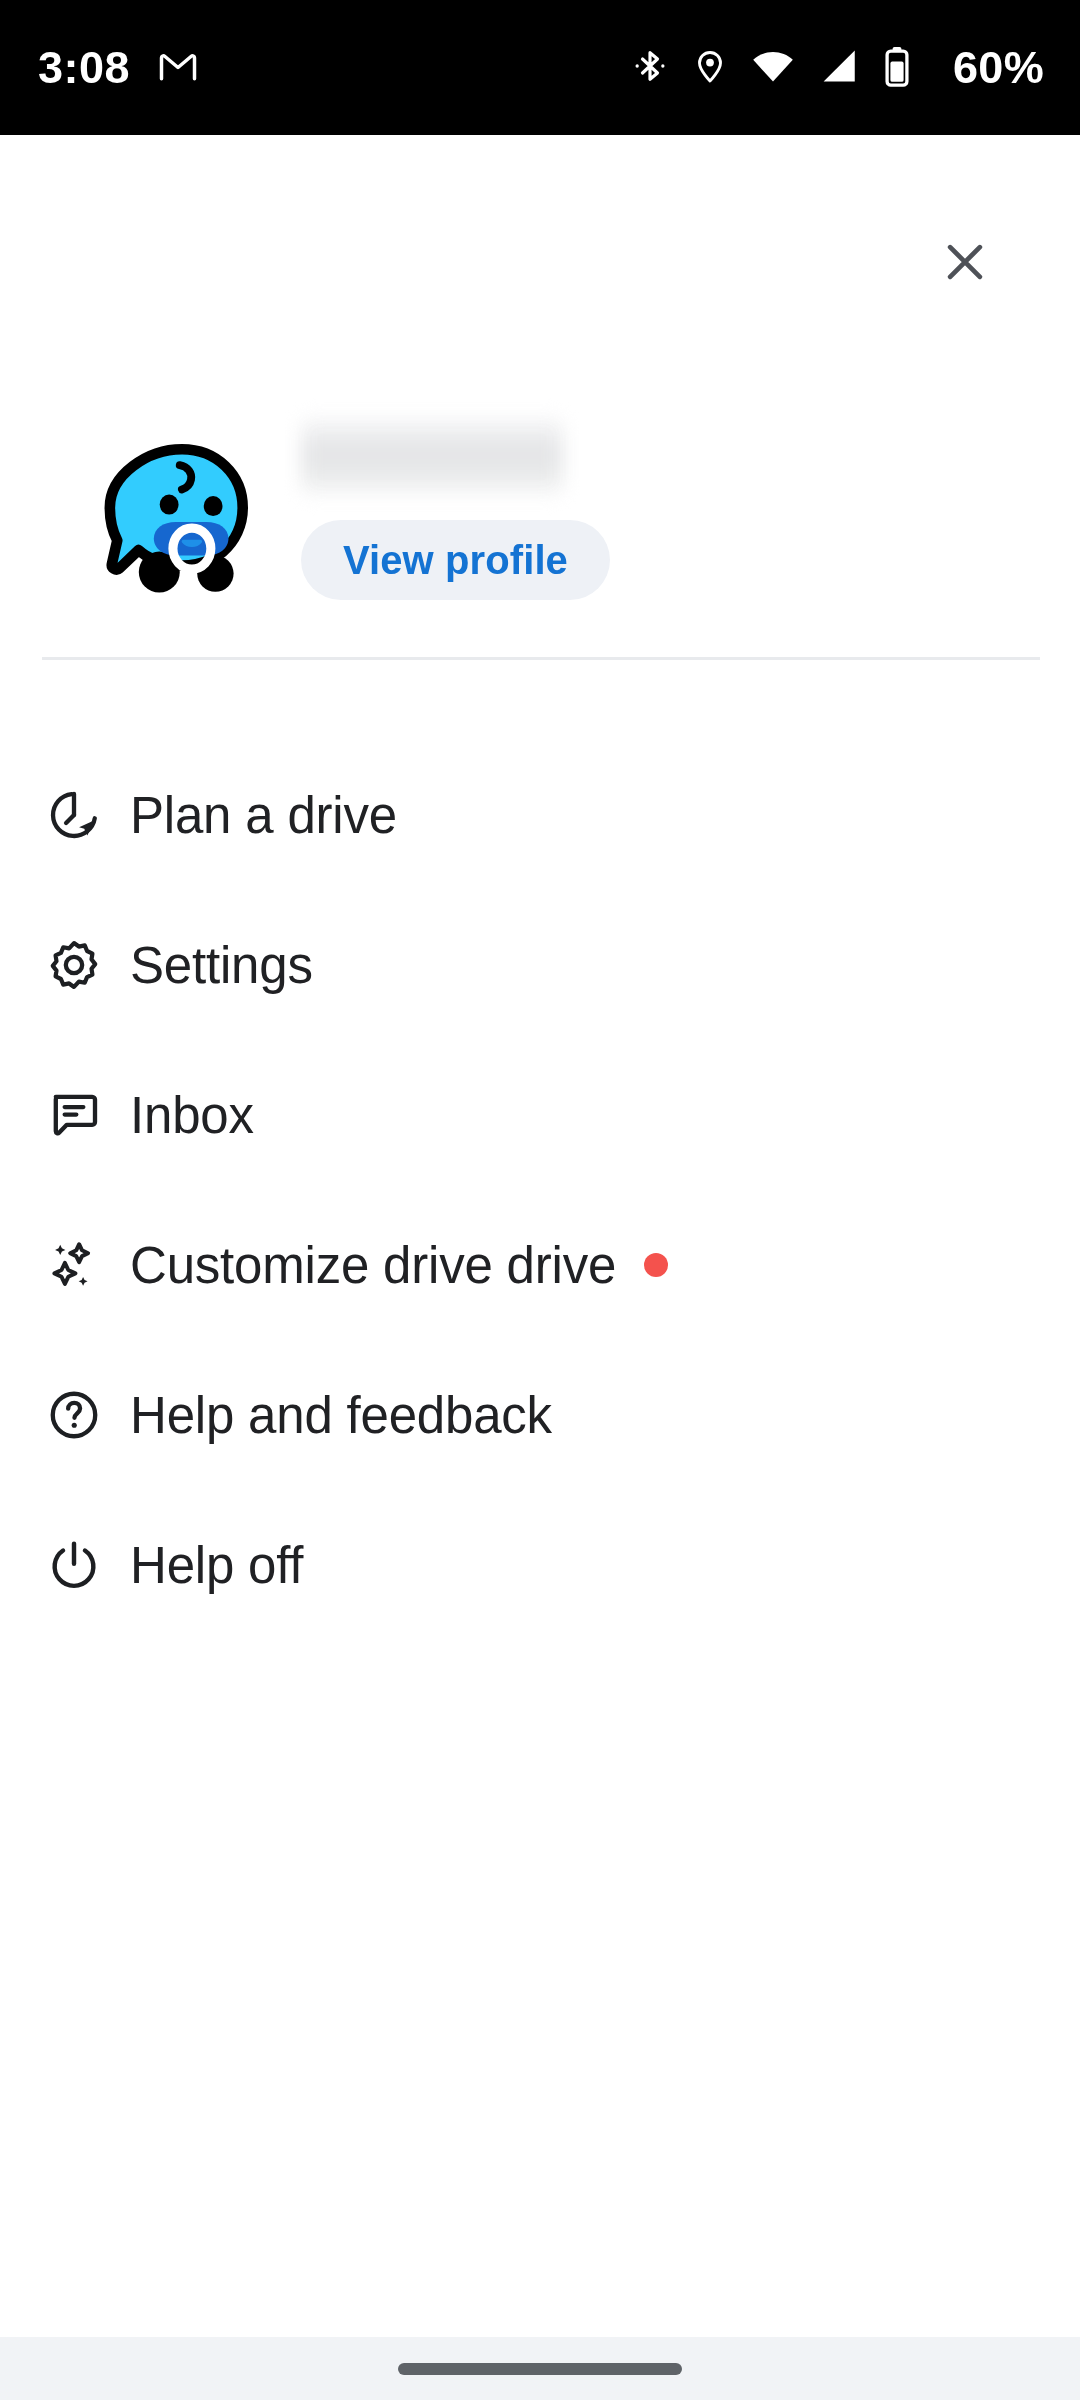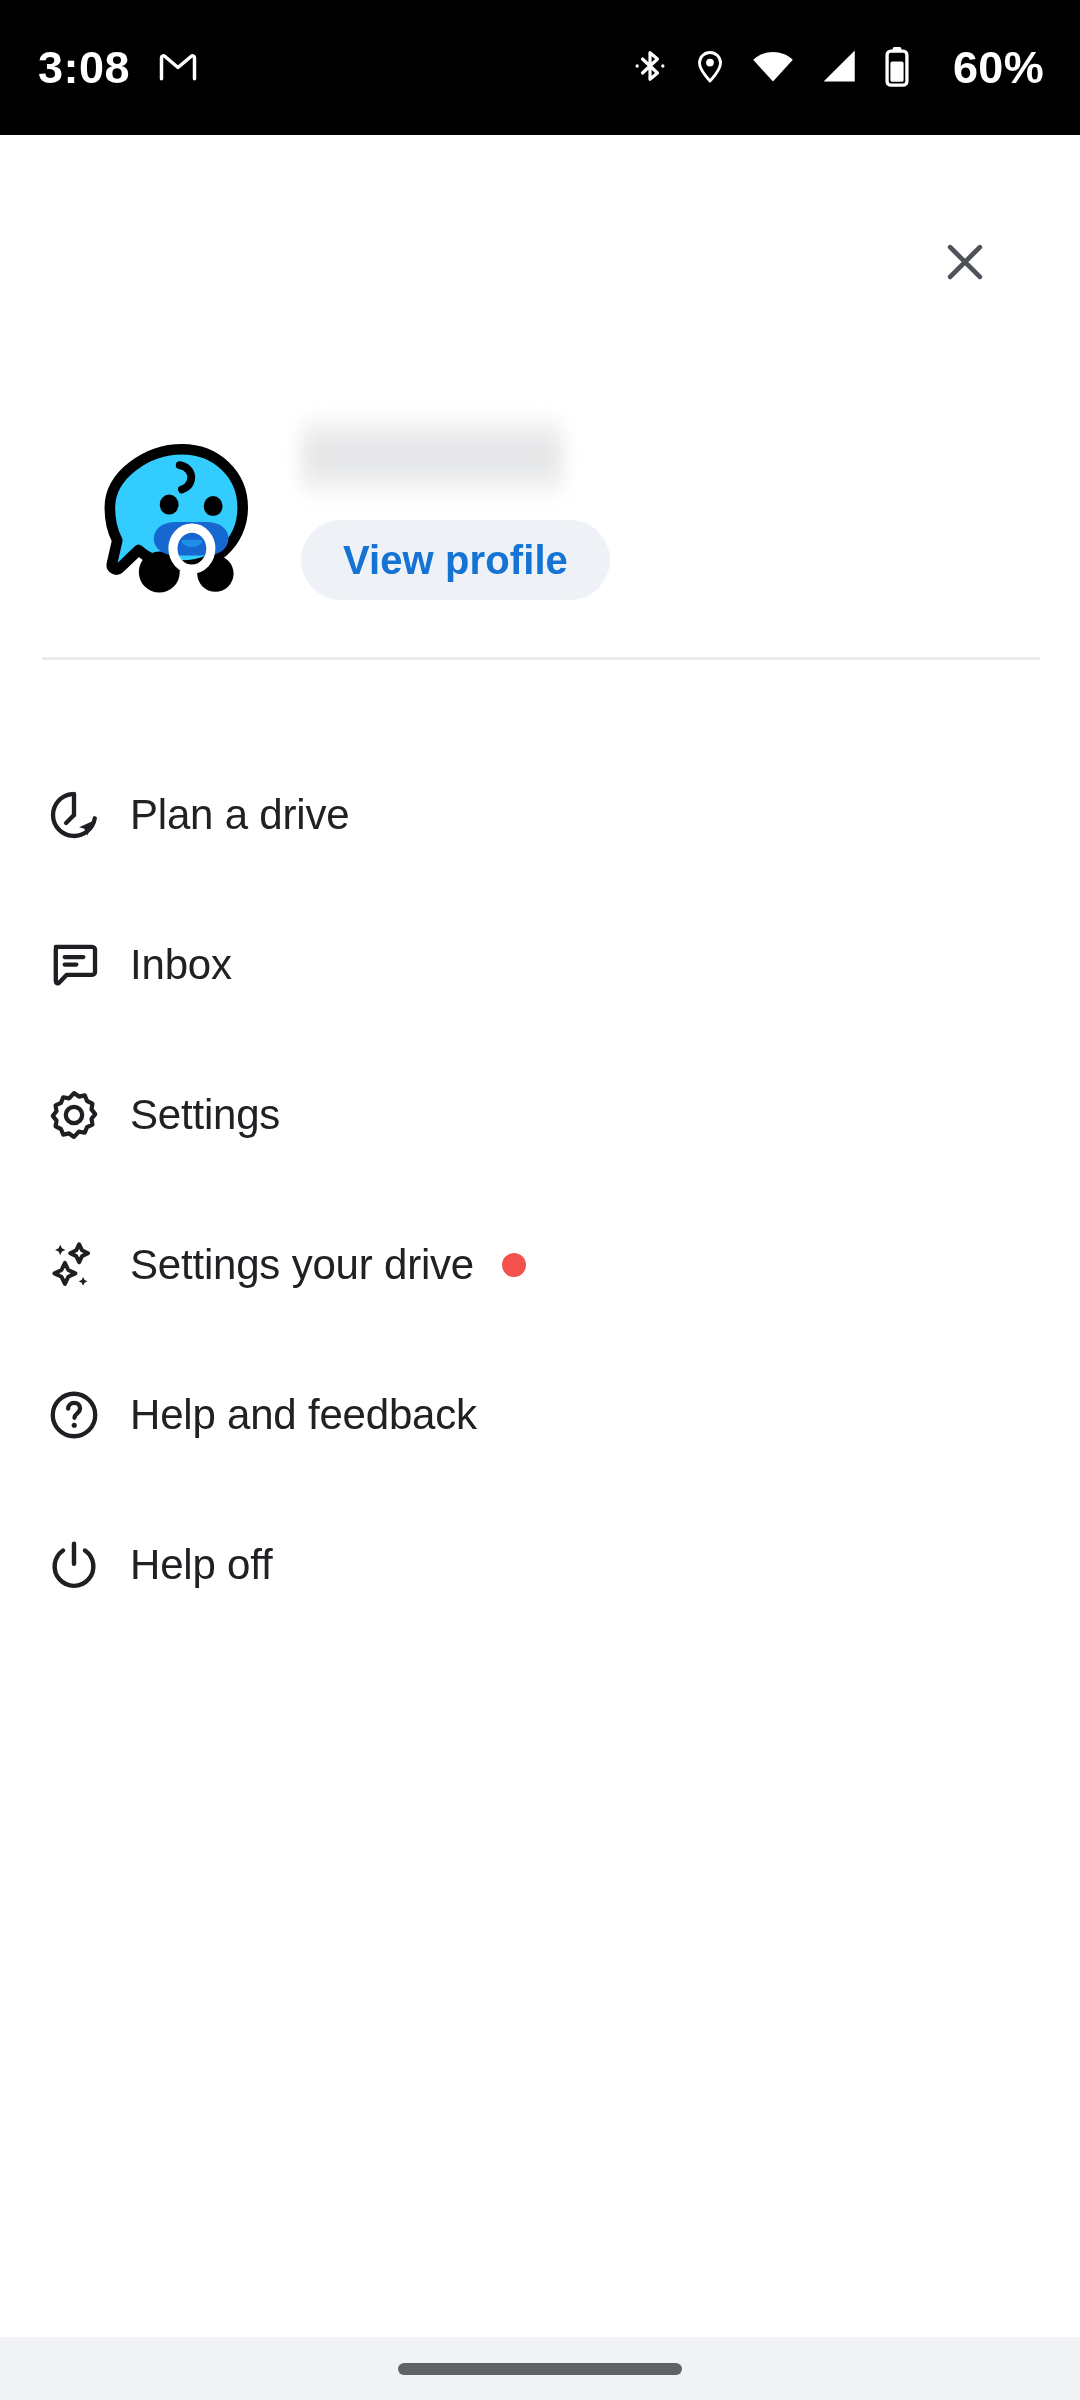--- a/index.html
+++ b/index.html
@@ -75,21 +75,21 @@
     cursor:pointer;
     background:transparent; border:none; width:100%;
     text-align:left;
   }
   .menu-icon{
     width:56px; height:56px; flex:0 0 56px;
     display:flex; align-items:center; justify-content:center;
     margin-right:28px;
   }
   .menu-label{
-    font-size:42px; font-weight:500; color:#202124;
+    font-size:51px; font-weight:500; color:#202124;
     font-family:"Liberation Sans", sans-serif;
     letter-spacing:-.2px; line-height:1;
   }
   .badge-dot{
     width:24px; height:24px; border-radius:50%;
     background:#f4524d; margin-left:28px; flex:0 0 24px;
   }
 
   
   .nav-bar{
@@ -200,47 +200,47 @@
           <path d="M12 12 8.6 15.4" stroke="#1d1f22" stroke-width="1.85" stroke-linecap="round"></path>
           <path d="M14.2 17.3l6.6-3.1-3.1 6.6-1.3-2.9-2.2-.6z" fill="#1d1f22"></path>
         </svg>
       </span>
       <span class="menu-label">Plan a drive</span>
     </button>
 
     <button class="menu-item">
       <span class="menu-icon">
         <svg width="56" height="56" viewBox="0 0 24 24" fill="none">
+          <path d="M12 2.6l2.1 1.5 2.5-.5 1 2.4 2.3 1.1-.4 2.5 1.6 2-1.6 2 .4 2.5-2.3 1.1-1 2.4-2.5-.5L12 21.4l-2.1-1.5-2.5.5-1-2.4-2.3-1.1.4-2.5-1.6-2 1.6-2-.4-2.5 2.3-1.1 1-2.4 2.5.5L12 2.6z" stroke="#1d1f22" stroke-width="1.8" stroke-linejoin="round" fill="none"></path>
+          <circle cx="12" cy="12" r="3.5" stroke="#1d1f22" stroke-width="1.85" fill="none"></circle>
+        </svg>
+      </span>
+      <span class="menu-label">Settings</span>
+    </button>
+
+    <button class="menu-item">
+      <span class="menu-icon">
+        <svg width="56" height="56" viewBox="0 0 24 24" fill="none">
           <path d="M4.2 4.2h15.6c.7 0 1.2.6 1.2 1.2v9.6c0 .7-.5 1.2-1.2 1.2H8.9l-3.3 3.4c-.5.5-1.4.2-1.4-.6V5.4c0-.6.5-1.2 1-1.2z" stroke="#1d1f22" stroke-width="1.85" stroke-linejoin="round" fill="none"></path>
           <path d="M8 8.6h8M8 11.8h5" stroke="#1d1f22" stroke-width="1.85" stroke-linecap="round"></path>
         </svg>
       </span>
       <span class="menu-label">Inbox</span>
-    </button>
-
-    <button class="menu-item">
-      <span class="menu-icon">
-        <svg width="56" height="56" viewBox="0 0 24 24" fill="none">
-          <path d="M12 2.6l2.1 1.5 2.5-.5 1 2.4 2.3 1.1-.4 2.5 1.6 2-1.6 2 .4 2.5-2.3 1.1-1 2.4-2.5-.5L12 21.4l-2.1-1.5-2.5.5-1-2.4-2.3-1.1.4-2.5-1.6-2 1.6-2-.4-2.5 2.3-1.1 1-2.4 2.5.5L12 2.6z" stroke="#1d1f22" stroke-width="1.8" stroke-linejoin="round" fill="none"></path>
-          <circle cx="12" cy="12" r="3.5" stroke="#1d1f22" stroke-width="1.85" fill="none"></circle>
-        </svg>
-      </span>
-      <span class="menu-label">Settings</span>
     </button>
 
     <button class="menu-item">
       <span class="menu-icon">
         <svg width="56" height="56" viewBox="0 0 24 24" fill="none">
           <path d="M14.2 3.1l1.25 2.6 2.6 1.25-2.6 1.25-1.25 2.6-1.25-2.6-2.6-1.25 2.6-1.25L14.2 3.1z" stroke="#1d1f22" stroke-width="1.7" stroke-linejoin="round" fill="none"></path>
           <path d="M8.1 11.1l1.45 3.05 3.05 1.45-3.05 1.45L8.1 20.1l-1.45-3.05L3.6 15.6l3.05-1.45L8.1 11.1z" stroke="#1d1f22" stroke-width="1.7" stroke-linejoin="round" fill="none"></path>
           <path d="M6.1 3.3l.72 1.5 1.5.72-1.5.72-.72 1.5-.72-1.5-1.5-.72 1.5-.72.72-1.5z" fill="#1d1f22"></path>
           <path d="M15.9 17.1l.62 1.28 1.28.62-1.28.62-.62 1.28-.62-1.28-1.28-.62 1.28-.62.62-1.28z" fill="#1d1f22"></path>
         </svg>
       </span>
-      <span class="menu-label">Settings your drive</span>
+      <span class="menu-label">Customize drive drive</span>
       <span class="badge-dot"></span>
     </button>
 
     <button class="menu-item">
       <span class="menu-icon">
         <svg width="56" height="56" viewBox="0 0 24 24" fill="none">
           <circle cx="12" cy="12" r="9.1" stroke="#1d1f22" stroke-width="1.85" fill="none"></circle>
           <path d="M9.5 9.3c0-1.5 1.2-2.5 2.6-2.5s2.5 1 2.5 2.4c0 2-2.4 2.1-2.4 4" stroke="#1d1f22" stroke-width="1.85" stroke-linecap="round" fill="none"></path>
           <circle cx="12.1" cy="16.4" r="1.1" fill="#1d1f22"></circle>
         </svg>

